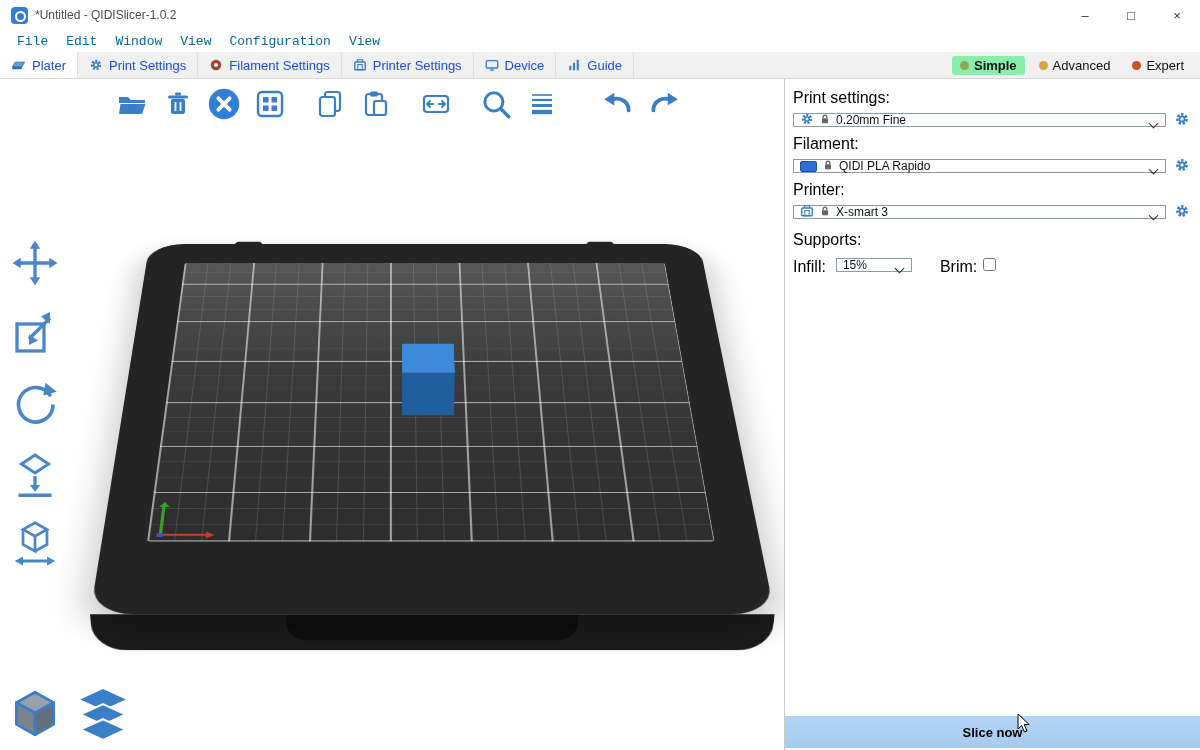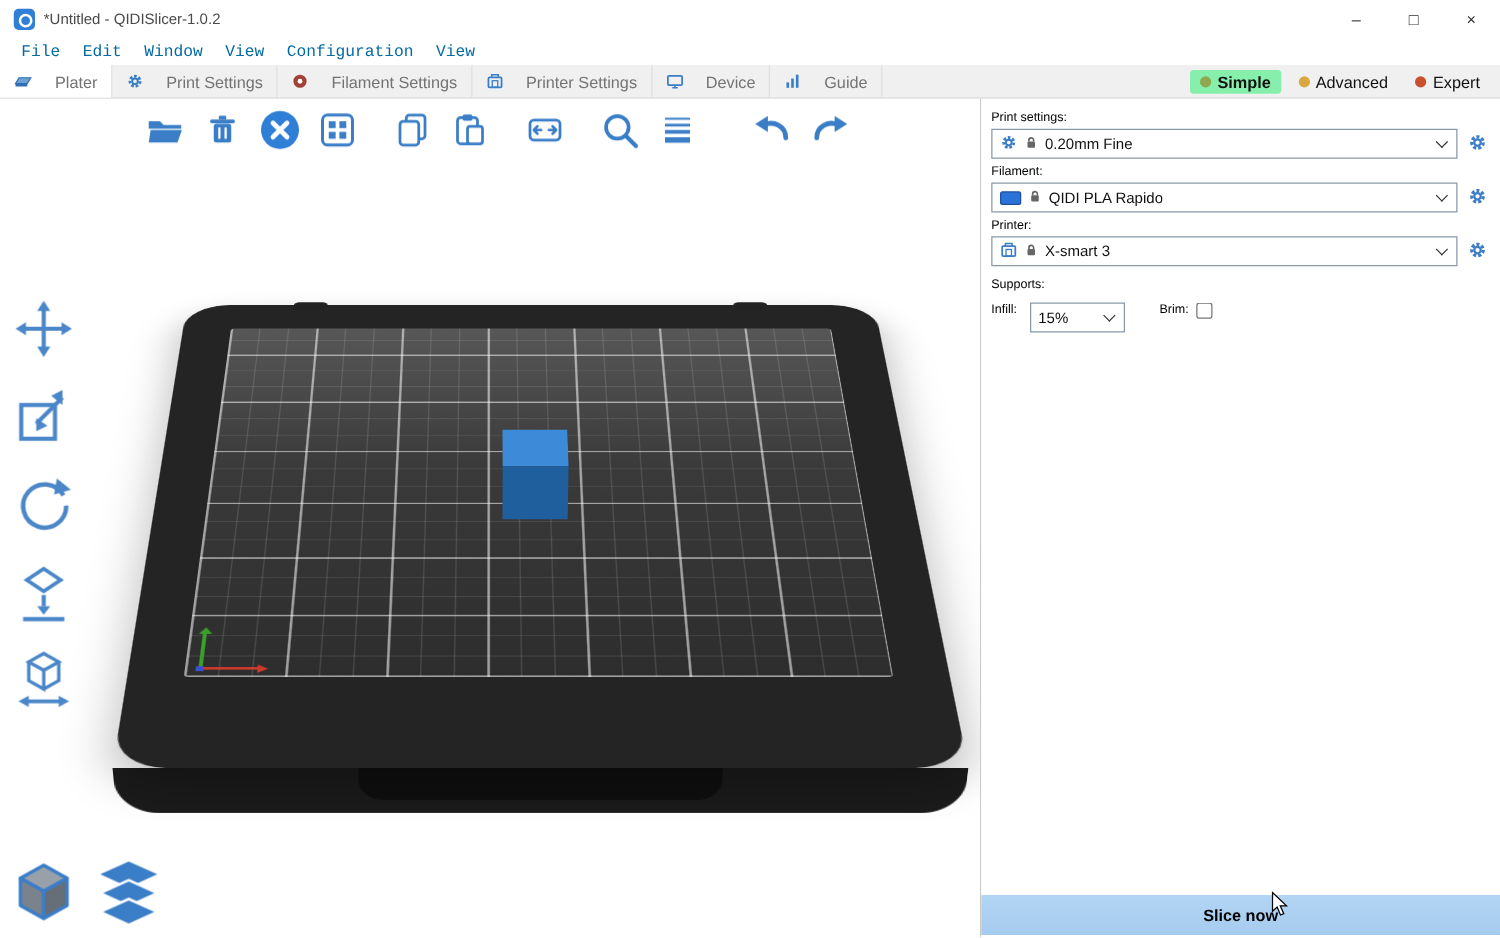--- a/index.html
+++ b/index.html
@@ -19,21 +19,21 @@
   .win-controls { margin-left:auto; display:flex; height:30px; }
   .win-btn { width:46px; height:30px; border:none; background:none; font-size:13px; color:#333;
     display:flex; align-items:center; justify-content:center; font-family:inherit; }
 
   
   .menubar { height:22px; display:flex; align-items:center; padding-left:8px; background:#fff; }
   .menu-item { padding:0 9px; font-size:13px; color:#0369a1;font-family:Liberation Mono, monospace; }
 
   
   .tabbar { height:27px; background:#f0f0f0; border-bottom:1px solid #d8d8d8; display:flex; align-items:stretch; }
-  .tab { display:flex; align-items:center; gap:18px; padding:0 11px; font-size:13px; color:#737373;
+  .tab { display:flex; align-items:center; gap:6px; padding:0 11px; font-size:13px; color:#1d4ed8;
     border-right:1px solid #dedede; }
   .tab.active { background:#fff; }
   .tab .ticon { display:flex; align-items:center; }
   .modes { margin-left:auto; display:flex; align-items:center; gap:6px; padding-right:8px; }
   .mode { display:flex; align-items:center; gap:5px; font-size:13px; padding:2px 8px; border-radius:3px; color:#111; }
   .mode.active { background:#86efac; font-weight:bold; }
   .dot { width:9px; height:9px; border-radius:50%; display:inline-block; }
   .dot-simple { background:#8fa84f; } .dot-advanced { background:#d9a93f; } .dot-expert { background:#c8502e; }
 
   
@@ -80,23 +80,23 @@
     background:none; border:none; padding:0; margin-right:6px; }
   .gap-m { margin-left:14px; } .gap-xl { margin-left:30px; }
   .left-toolbar { position:absolute; left:10px; top:160px; display:flex; flex-direction:column; gap:20px; z-index:3; }
   .lbtn { width:50px; height:50px; display:flex; align-items:center; justify-content:center;
     background:none; border:none; padding:0; }
   .view-toggles { position:absolute; left:6px; bottom:6px; display:flex; gap:10px; align-items:flex-end; z-index:3; }
   .vbtn { width:58px; height:58px; display:flex; align-items:center; justify-content:center;
     background:none; border:none; padding:0; }
 
   
-  .sb-label { font-size:10px; color:#000; margin:3px 0 3px; }
+  .sb-label { font-size:16px; color:#000; margin:3px 0 3px; }
   .combo-row { display:flex; align-items:center; gap:6px; margin-bottom:5px; }
-  .combo { position:relative; flex:1; height:24px; border:1px solid #8a99a8; background:#fff;
+  .combo { position:relative; flex:1; height:14px; border:1px solid #8a99a8; background:#fff;
     display:flex; align-items:center; gap:5px; padding:0 22px 0 6px; font-size:12px; }
   .combo .chev { position:absolute; right:8px; top:6px; width:7px; height:7px;
     border-right:1.6px solid #333; border-bottom:1.6px solid #333; transform:rotate(45deg); }
   .combo-text { white-space:nowrap; overflow:hidden; text-overflow:ellipsis; }
   .gear-btn { width:20px; height:20px; flex:0 0 auto; display:flex; align-items:center; justify-content:center;
     background:none; border:none; padding:0; }
   .swatch { width:17px; height:11px; border-radius:2px; background:#2a72d8; border:1px solid #1c4f9c; flex:0 0 auto; }
   .inline-row { display:flex; align-items:flex-start; margin-top:9px; }
   .inline-row .sb-label { margin:0 10px 0 0; }
   .combo-supports { flex:1; }

